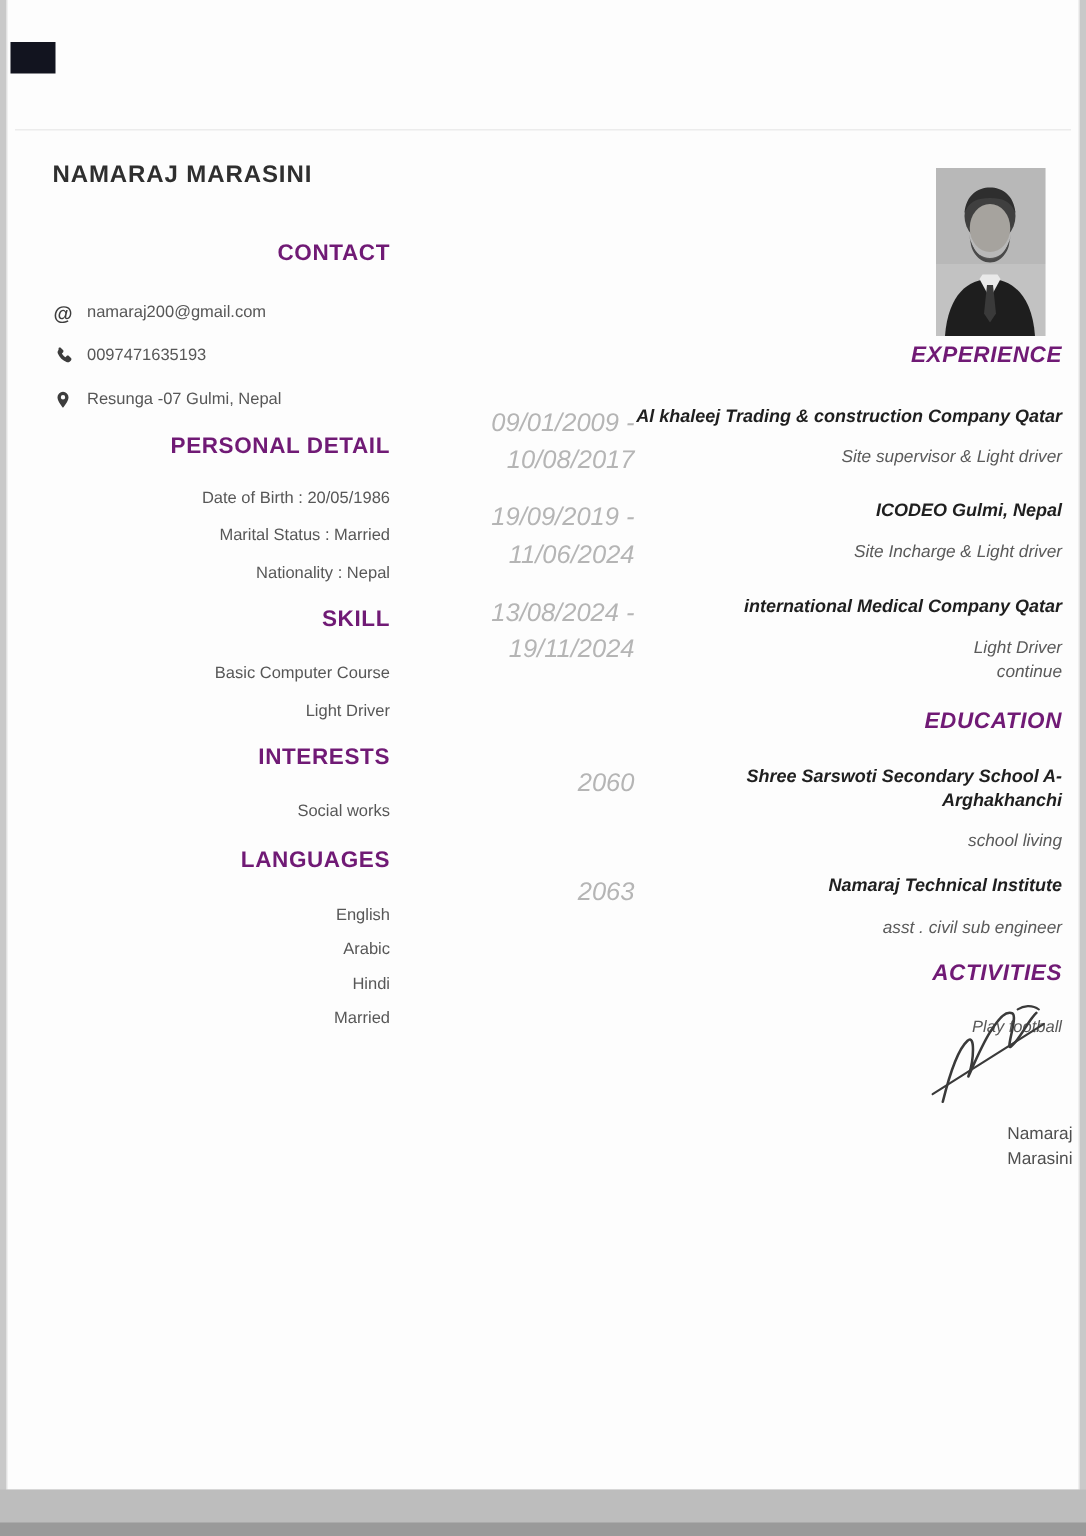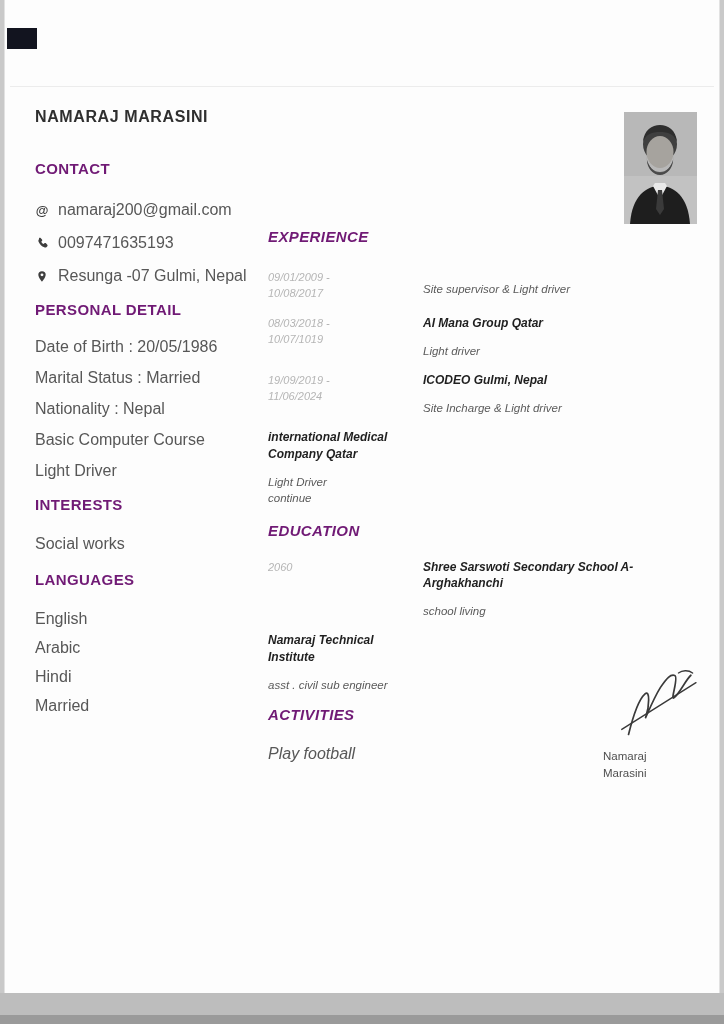--- a/index.html
+++ b/index.html
@@ -4,21 +4,21 @@
 <style>
   html,body{margin:0;padding:0;}
   body{
     width:724px;height:1024px;position:relative;overflow:hidden;
     background:#c9c9c9;
     font-family:"Liberation Sans","DejaVu Sans",sans-serif;
     -webkit-font-smoothing:antialiased;
   }
   .page{
     position:absolute;left:5px;right:5px;top:0;height:993px;
-    background:#fdfdfd;box-shadow:0 0 0 1px #e2e2e2;
+    background:#fdfdfd;box-shadow:0 0 0 1px #e2e2e2;text-align:right;
   }
   .bottom-strip{position:absolute;left:0;right:0;top:993px;height:31px;background:#bdbdbd;}
   .bottom-edge{position:absolute;left:0;right:0;top:1015px;height:9px;background:#9a9a9a;}
   .scan-artifact{position:absolute;left:7px;top:28px;width:30px;height:21px;background:#12141f;}
   .fold-line{position:absolute;left:5px;right:5px;top:86px;height:1px;background:#ececec;}
 
   .name-title{
     position:absolute;left:30px;top:108px;
     font-size:16px;font-weight:700;color:#2f2f2f;letter-spacing:0.6px;
   }
@@ -35,29 +35,29 @@
   }
   .t-contact{margin:0 0 24px 0;}
   .t-personal{margin:16px 0 20px 0;}
   .t-skill{margin:16px 0 22px 0;}
   .t-interests{margin:16px 0 22px 0;}
   .t-languages{margin:18px 0 22px 0;}
   .t-experience{margin:0 0 24px 0;}
   .t-education{margin:16px 0 20px 0;}
   .t-activities{margin:12px 0 22px 0;}
 
-  .body-text{font-size:16px;color:#575757;}
+  .body-text{font-size:11px;color:#575757;}
   .contact-row{display:flex;align-items:center;gap:9px;margin-bottom:15px;}
   .contact-icon{width:14px;height:14px;display:inline-flex;align-items:center;justify-content:center;color:#3d3d3d;flex:0 0 14px;}
   .at-glyph{font-size:13px;font-weight:700;color:#3d3d3d;line-height:1;}
   .plain-item{margin-bottom:13px;}
   .lang-item{margin-bottom:11px;}
 
   .entry{display:grid;grid-template-columns:155px 1fr;margin-bottom:13px;}
-  .entry-dates{font-size:11px;color:#b5b5b5;white-space:pre-line;line-height:1.45;padding-top:1px;}
+  .entry-dates{font-size:17px;color:#b5b5b5;white-space:pre-line;line-height:1.45;padding-top:1px;}
   .entry-company{font-size:12px;font-weight:700;color:#1f1f1f;line-height:1.35;}
   .entry-role{font-size:11.5px;color:#5a5a5a;line-height:1.4;margin-top:12px;}
   .entry-note{font-size:11.5px;color:#5a5a5a;line-height:1.4;}
   .entry-note:empty{display:none;}
 
   .signature-block{position:absolute;left:598px;top:672px;width:112px;}
   .signature-scribble{transform:rotate(-8deg);display:block;margin-left:10px;}
   .signature-name{font-size:11.5px;color:#4f4f4f;line-height:1.45;margin-top:6px;}
 </style>
 </head>
@@ -107,84 +107,79 @@
           </svg>
       </span>
       <span class="body-text">Resunga -07 Gulmi, Nepal</span>
     </div>
 
     <div class="section-title t-personal">PERSONAL DETAIL</div>
     <div class="body-text plain-item">Date of Birth : 20/05/1986</div>
     <div class="body-text plain-item">Marital Status : Married</div>
     <div class="body-text plain-item">Nationality : Nepal</div>
 
+    <div class="section-title t-skill">SKILL</div>
     <div class="body-text plain-item">Basic Computer Course</div>
     <div class="body-text plain-item">Light Driver</div>
 
     <div class="section-title t-interests">INTERESTS</div>
     <div class="body-text plain-item">Social works</div>
 
     <div class="section-title t-languages">LANGUAGES</div>
     <div class="body-text lang-item">English</div>
     <div class="body-text lang-item">Arabic</div>
     <div class="body-text lang-item">Hindi</div>
     <div class="body-text lang-item">Married</div>
   </div>
 
   <div class="right-col">
     <div class="section-title t-experience">EXPERIENCE</div>
 
     <div class="entry">
       <div class="entry-dates">09/01/2009 -
 10/08/2017</div>
       <div>
+        <div class="entry-company">Al khaleej Trading &amp; construction Company Qatar</div>
         <div class="entry-role">Site supervisor &amp; Light driver</div>
 
       </div>
     </div>
 
-    <div class="entry">
-      <div class="entry-dates">08/03/2018 -
-10/07/1019</div>
-      <div>
-        <div class="entry-company">Al Mana Group Qatar</div>
-        <div class="entry-role">Light driver</div>
-
-      </div>
-    </div>
 
     <div class="entry">
       <div class="entry-dates">19/09/2019 -
 11/06/2024</div>
       <div>
         <div class="entry-company">ICODEO Gulmi, Nepal</div>
         <div class="entry-role">Site Incharge &amp; Light driver</div>
 
       </div>
     </div>
 
     <div class="entry">
+      <div class="entry-dates">13/08/2024 - 19/11/2024</div>
       <div>
         <div class="entry-company">international Medical Company Qatar</div>
         <div class="entry-role">Light Driver</div>
         <div class="entry-note">continue</div>
       </div>
     </div>
 
     <div class="section-title t-education">EDUCATION</div>
 
     <div class="entry">
       <div class="entry-dates">2060</div>
       <div>
         <div class="entry-company">Shree Sarswoti Secondary School A-Arghakhanchi</div>
         <div class="entry-role">school living</div>
       </div>
     </div>
 
     <div class="entry">
+      <div class="entry-dates">2063</div>
       <div>
         <div class="entry-company">Namaraj Technical Institute</div>
         <div class="entry-role">asst . civil sub engineer</div>
       </div>
     </div>
 
     <div class="section-title t-activities">ACTIVITIES</div>
     <div class="body-text plain-item">Play football</div>
   </div>
 

